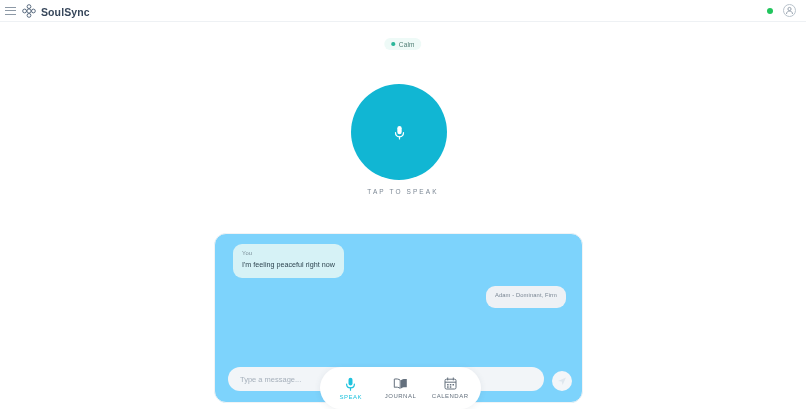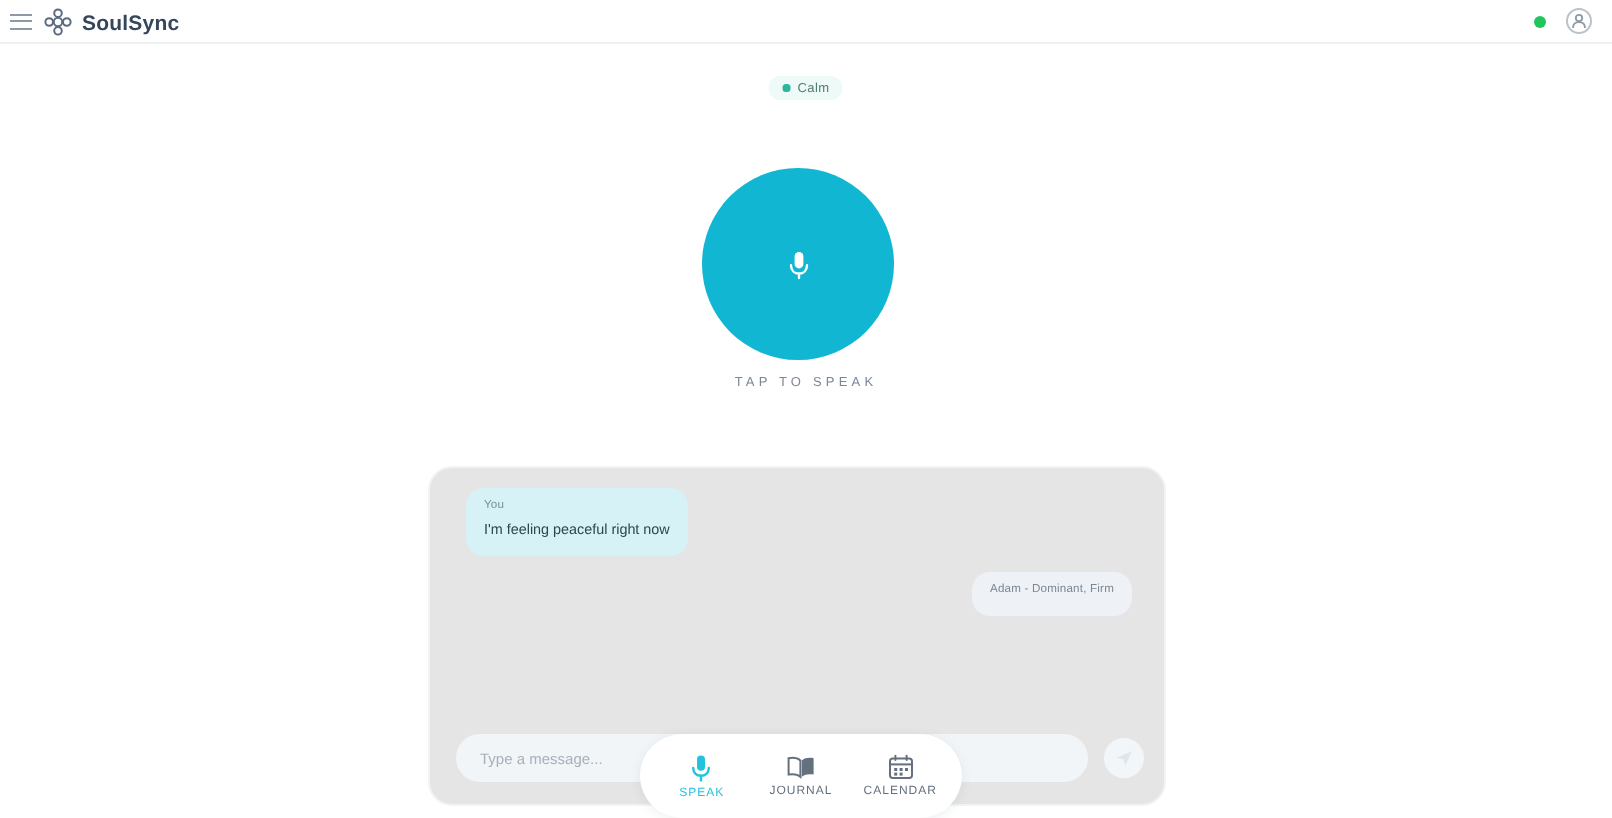--- a/index.html
+++ b/index.html
@@ -148,21 +148,21 @@
     white-space: nowrap;
   }
 
   
   .chat-panel {
     position: absolute;
     left: 214px;
     top: 233px;
     width: 369px;
     height: 170px;
-    background: #e5e5e5;
+    background: #7dd3fc;
     border-radius: 12px;
     border: 1px solid #f1f3f5;
   }
 
   .messages {
     position: absolute;
     left: 0; top: 0;
     width: 369px;
     padding: 10px 18px 0 18px;
   }
@@ -200,21 +200,21 @@
   .bubble-user .msg-text { color: #2f4550; }
 
   
   .composer {
     position: absolute;
     left: 228px;
     top: 367px;
     width: 344px;
     height: 24px;
     display: flex;
-    align-items: center;
+    align-items: flex-end;
     gap: 8px;
   }
   .composer-input {
     flex: 1;
     height: 24px;
     border-radius: 12px;
     background: #f2f5f8;
     border: none;
     outline: none;
     padding: 0 12px;

